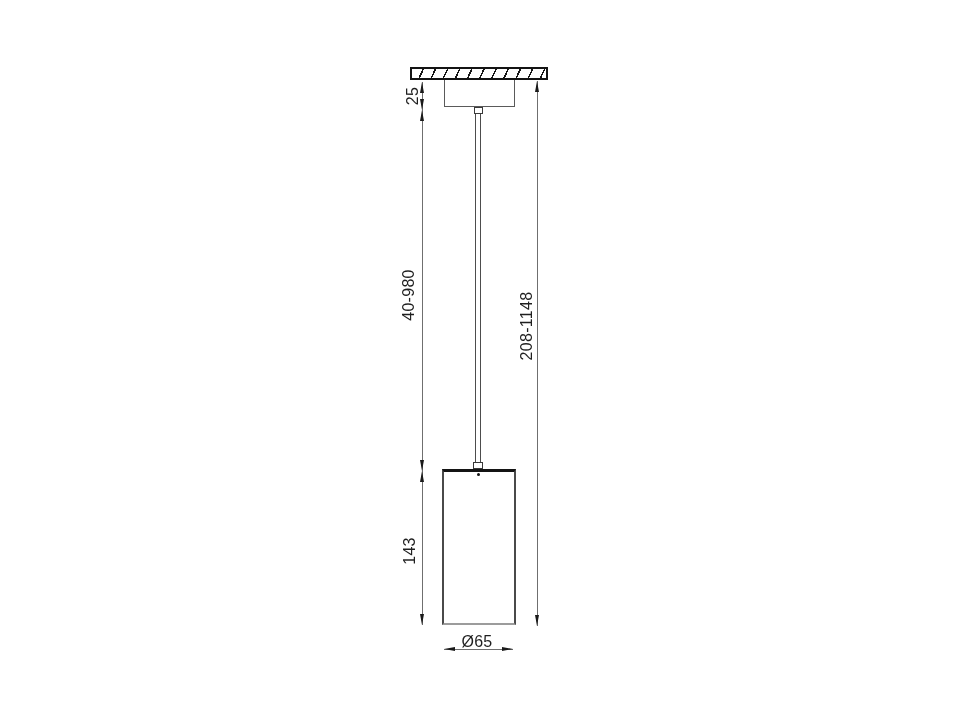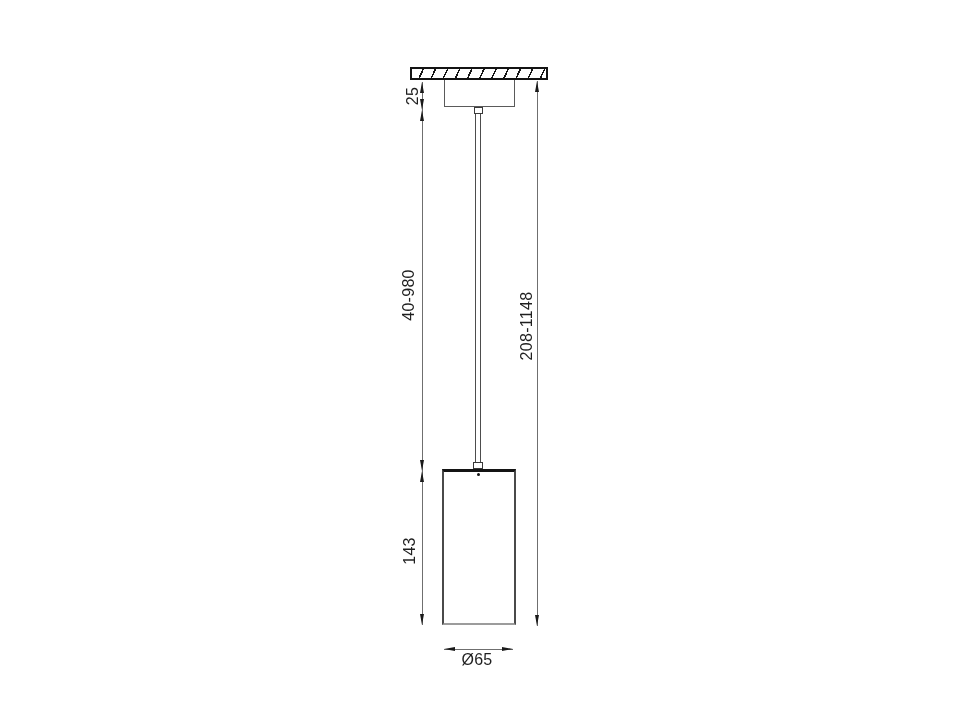--- a/index.html
+++ b/index.html
@@ -78,21 +78,21 @@
   
   .dimlabel {
     position: absolute;
     font-size: 16px;
     color: #1f1f1f;
     white-space: nowrap;
     line-height: 1;
     letter-spacing: 0.3px;
   }
   .vert  { transform: translate(-50%, -50%) rotate(-90deg); }
-  .horiz { transform: translate(-50%, -50%); margin-top: 18px; }
+  .horiz { transform: translate(-50%, -50%); }
 
   .lbl-25       { left: 413px; top: 96px;  }
   .lbl-cable    { left: 409px; top: 295px; }
   .lbl-shade-h  { left: 410px; top: 551px; }
   .lbl-total    { left: 527px; top: 326px; }
   .lbl-dia      { left: 477px; top: 642px; }
 </style>
 </head>
 <body>
 

